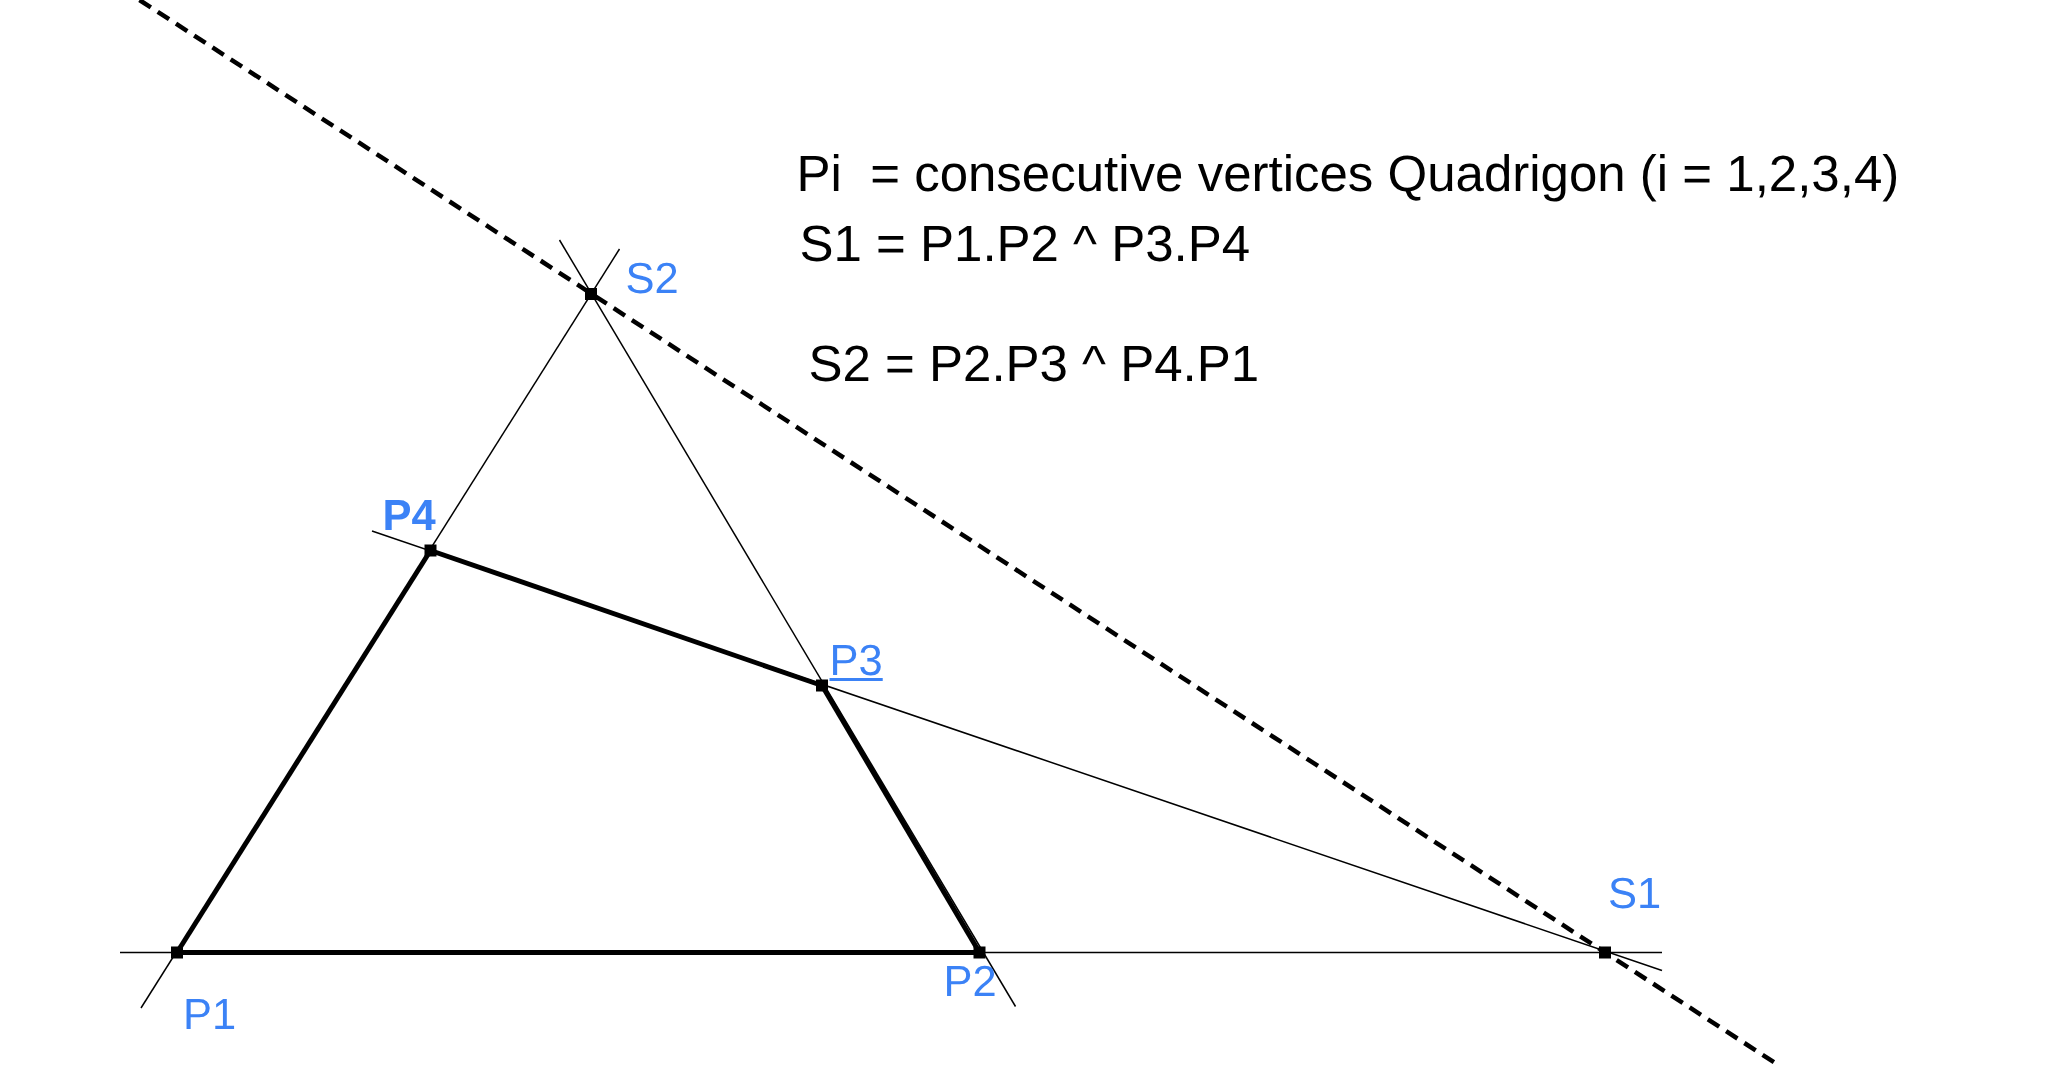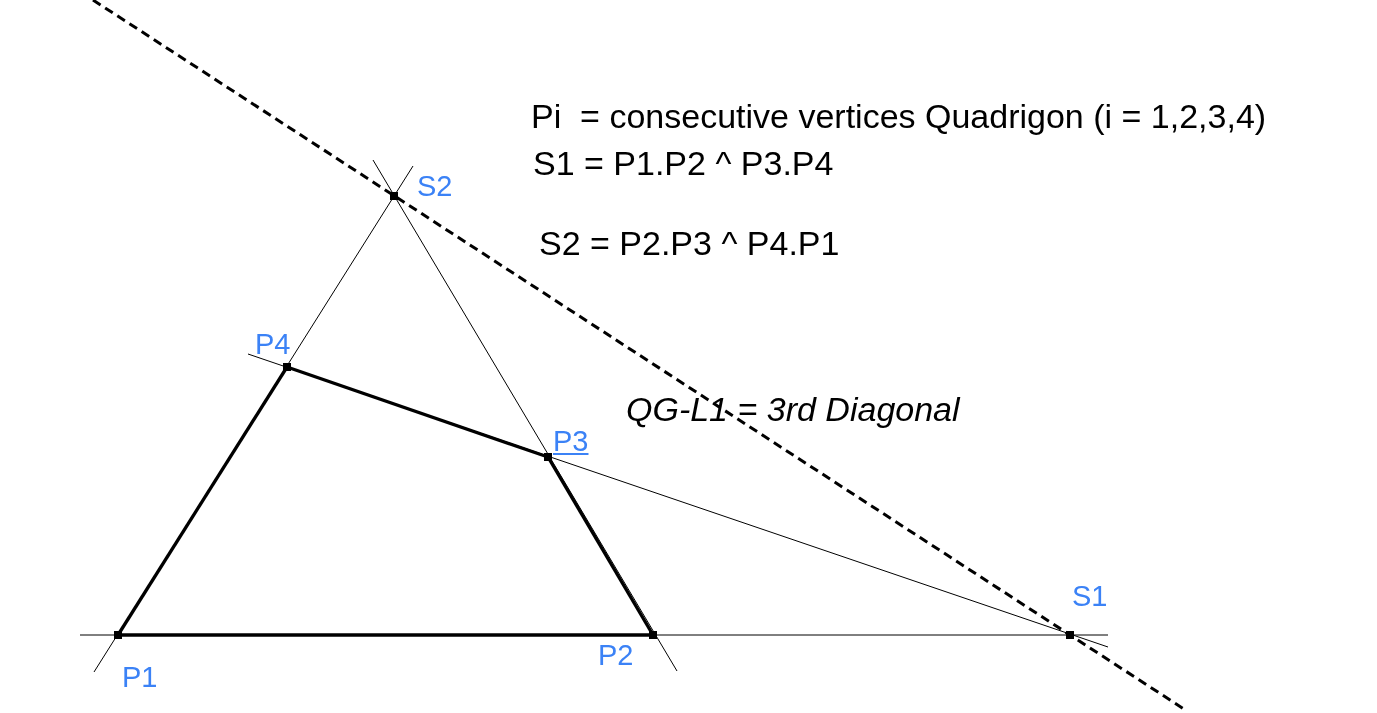--- a/index.html
+++ b/index.html
@@ -65,24 +65,23 @@
       <rect x="649" y="631" width="8" height="8" fill="#000000"></rect>
       <rect x="544" y="453" width="8" height="8" fill="#000000"></rect>
       <rect x="283" y="363" width="8" height="8" fill="#000000"></rect>
       <rect x="1066" y="631" width="8" height="8" fill="#000000"></rect>
       <rect x="390" y="192" width="8" height="8" fill="#000000"></rect>
     </svg>
 
   <div class="ann ann-line1">Pi  = consecutive vertices Quadrigon (i = 1,2,3,4)</div>
   <div class="ann ann-line2">S1 = P1.P2 ^ P3.P4</div>
   <div class="ann ann-line3">S2 = P2.P3 ^ P4.P1</div>
-  <div class="ann ann-diagonal">QG-L1 = 3rd Diagonal</div>
 
   <div>
       <div class="pt-label" style="left: 122px; top: 659px;">P1</div>
-      <div class="pt-label" style="left: 598px; top: 637px;">P2</div>
+      <div class="pt-label" style="left: 629px; top: 637px;">P2</div>
       <div class="pt-label" style="left: 553px; top: 423px; text-decoration: underline;">P3</div>
-      <div class="pt-label" style="left: 255px; top: 326px;">P4</div>
+      <div class="pt-label" style="left: 255px; top: 326px; font-weight: bold;">P4</div>
       <div class="pt-label" style="left: 1072px; top: 578px;">S1</div>
       <div class="pt-label" style="left: 417px; top: 168px;">S2</div>
     </div>
 
 </div>
 
 </body></html>

